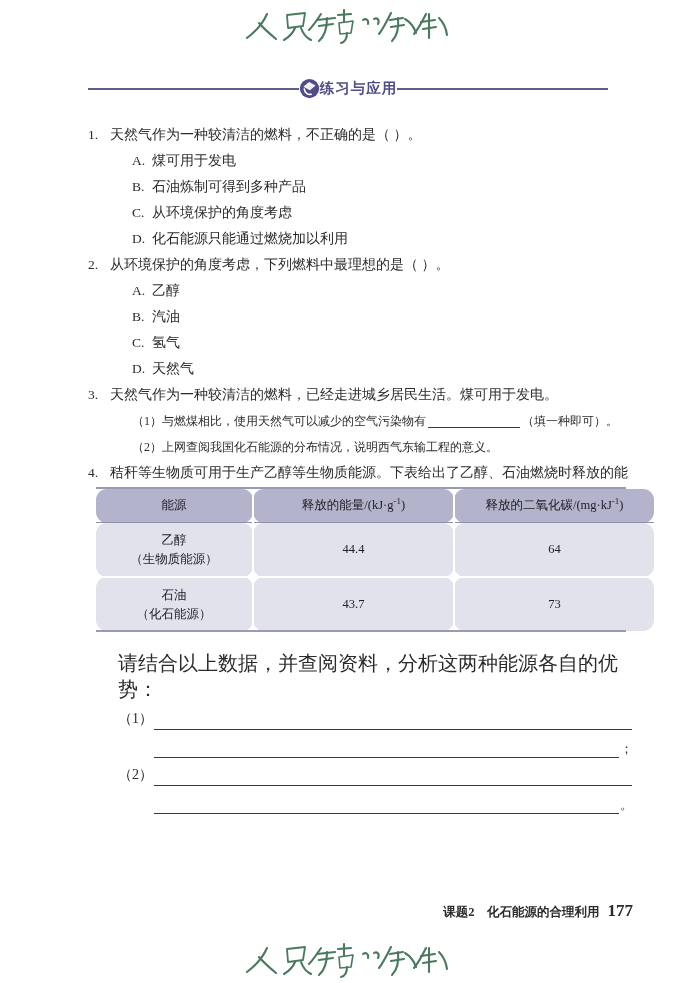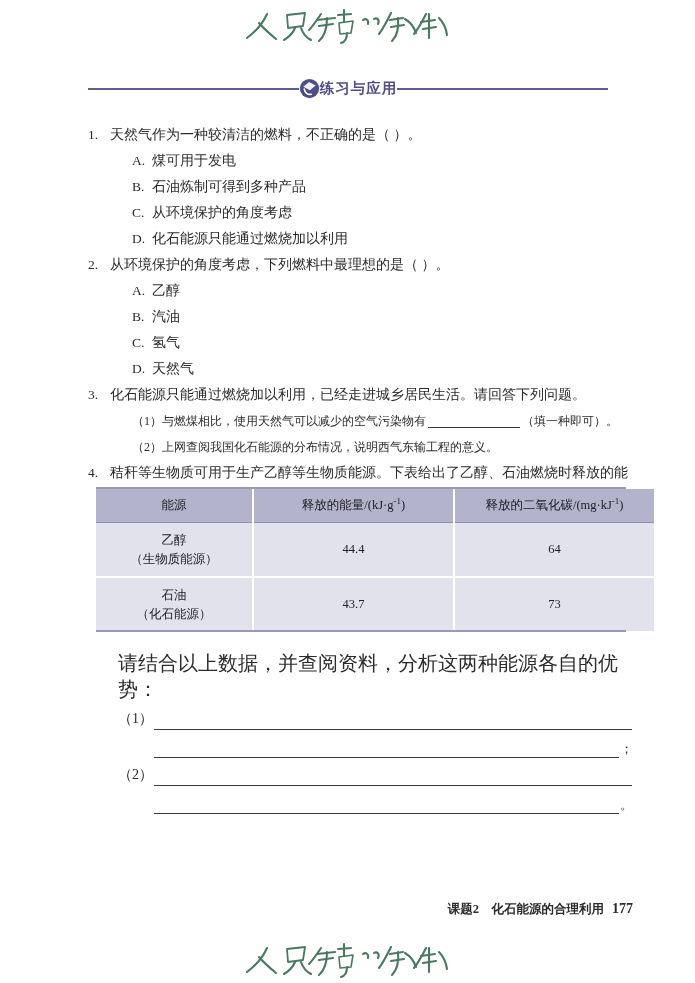--- a/index.html
+++ b/index.html
@@ -123,20 +123,21 @@
     border-collapse: collapse;
     table-layout: fixed;
     font-size: 12.5px;
   }
   table.data th,
   table.data td {
     text-align: center;
     vertical-align: middle;
     border-right: 2px solid #ffffff;
     padding: 0 4px;
+    border-radius: 11px;
   }
   table.data th:last-child,
   table.data td:last-child {
     border-right: none;
   }
   table.data thead th {
     background: #b3b3cb;
     height: 33px;
     font-weight: normal;
     color: #20202a;
@@ -216,21 +217,21 @@
     left: 0;
     top: 901px;
     width: 633px;
     text-align: right;
     font-size: 12.5px;
     color: #2b2b2b;
     font-weight: bold;
   }
   .footer .page-no {
     margin-left: 8px;
-    font-size: 14px;
+    font-size: 17px;
   }
 </style>
 </head>
 <body>
 
 <div class="logo-wrap logo-top">
   <svg class="logo-svg" width="210" height="42" viewBox="0 0 210 42">
     <g fill="none" stroke="#4a7a5e" stroke-width="2.1" stroke-linecap="round" stroke-linejoin="round">
       <path d="M24 8 C20 17, 12 26, 4 32"></path>
       <path d="M16 17 C21 23, 27 28, 33 33"></path>
@@ -317,21 +318,21 @@
       <div class="opt">
         <span class="opt-key">D.</span>
         <span>天然气</span>
       </div>
     </div>
   </div>
 
   <div class="q">
     <div class="q-num">3.</div>
     <div class="q-body">
-      <div class="q-text">化石能源只能通过燃烧加以利用，已经走进城乡居民生活。请回答下列问题。</div>
+      <div class="q-text">天然气作为一种较清洁的燃料，已经走进城乡居民生活。煤可用于发电。</div>
       <div class="sub">
         <span>（1）</span><span>与燃煤相比，使用天然气可以减少的空气污染物有</span><span class="blank-inline"></span><span>（填一种即可）。</span>
       </div>
       <div class="sub">
         <span>（2）</span><span>上网查阅我国化石能源的分布情况，说明西气东输工程的意义。</span>
       </div>
     </div>
   </div>
 
   <div class="q">

